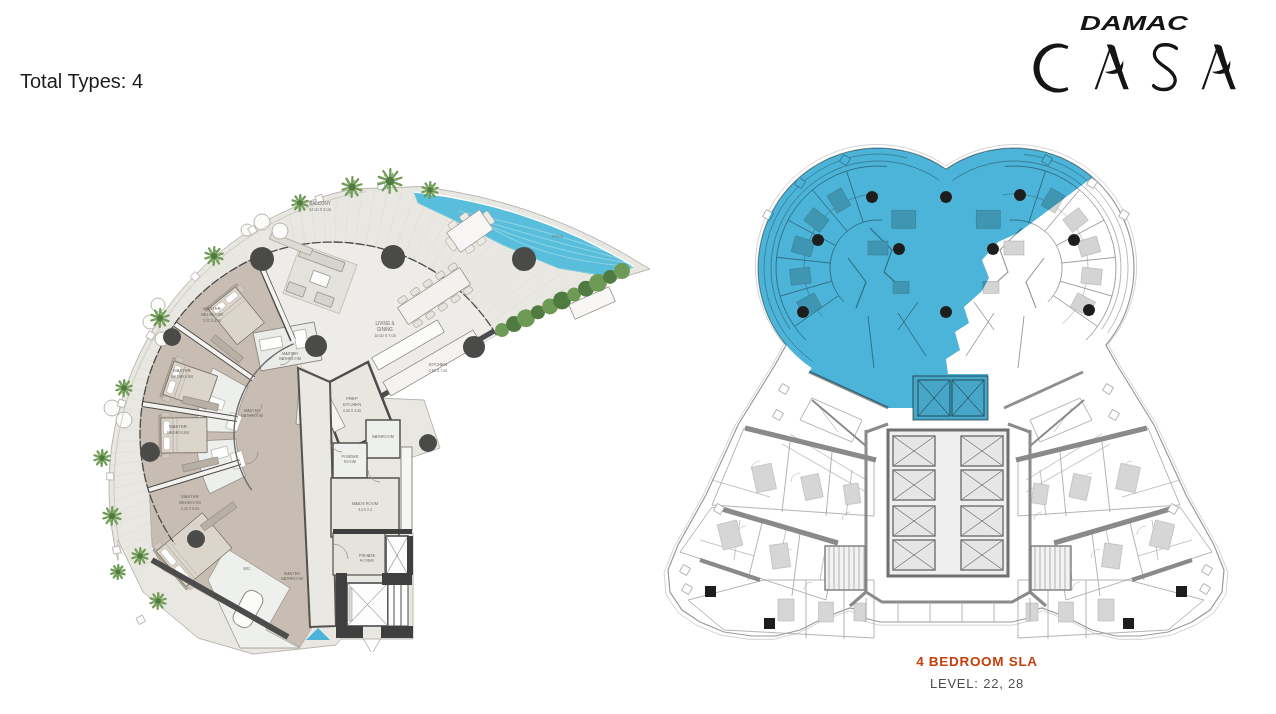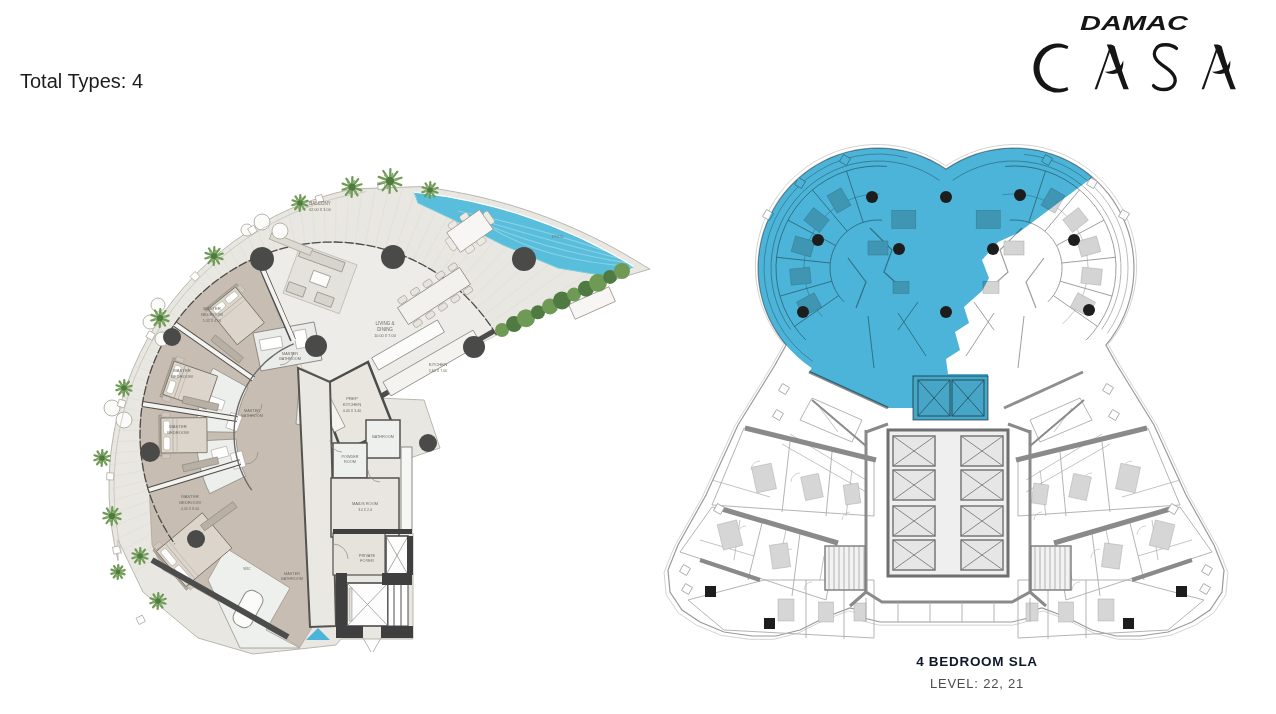--- a/index.html
+++ b/index.html
@@ -1,19 +1,19 @@
 <!DOCTYPE html>
 <html><head>
 <meta charset="utf-8">
 <style>
 html,body{margin:0;padding:0;background:#ffffff;}
 #page{position:relative;width:1276px;height:714px;background:#ffffff;overflow:hidden;font-family:"Liberation Sans",sans-serif;}
 #title{position:absolute;left:20px;top:29px;font-size:22px;font-weight:bold;letter-spacing:0.7px;color:#3fa9d4;}
 #subtitle{position:absolute;left:20px;top:50px;font-size:20px;color:#1b1b1b;margin-top:20px;}
-#cap1{position:absolute;left:847px;top:654px;width:260px;text-align:center;font-size:13.5px;font-weight:bold;letter-spacing:0.7px;color:#0f172a;}
+#cap1{position:absolute;left:847px;top:654px;width:260px;text-align:center;font-size:13.5px;font-weight:bold;letter-spacing:0.7px;color:#c2410c;}
 #cap2{position:absolute;left:847px;top:676px;width:260px;text-align:center;font-size:13px;letter-spacing:0.8px;color:#4d4d4d;}
 </style>
 </head>
 <body>
 <div id="page">
 
 
 <div id="subtitle">Total Types: 4</div>
 <svg width="1276" height="714" viewBox="0 0 1276 714" style="position:absolute;left:0;top:0;">
 
@@ -956,14 +956,14 @@
           <rect x="705" y="586" width="11" height="11"></rect>
           <rect x="764" y="618" width="11" height="11"></rect>
           <rect x="1123" y="618" width="11" height="11"></rect>
           <rect x="1176" y="586" width="11" height="11"></rect>
         </g>
 </g>
 </svg>
 
 <div id="cap1">4 BEDROOM SLA</div>
 
-<div id="cap2">LEVEL: 22, 21</div>
+<div id="cap2">LEVEL: 22, 28</div>
 </div>
 
 </body></html>

